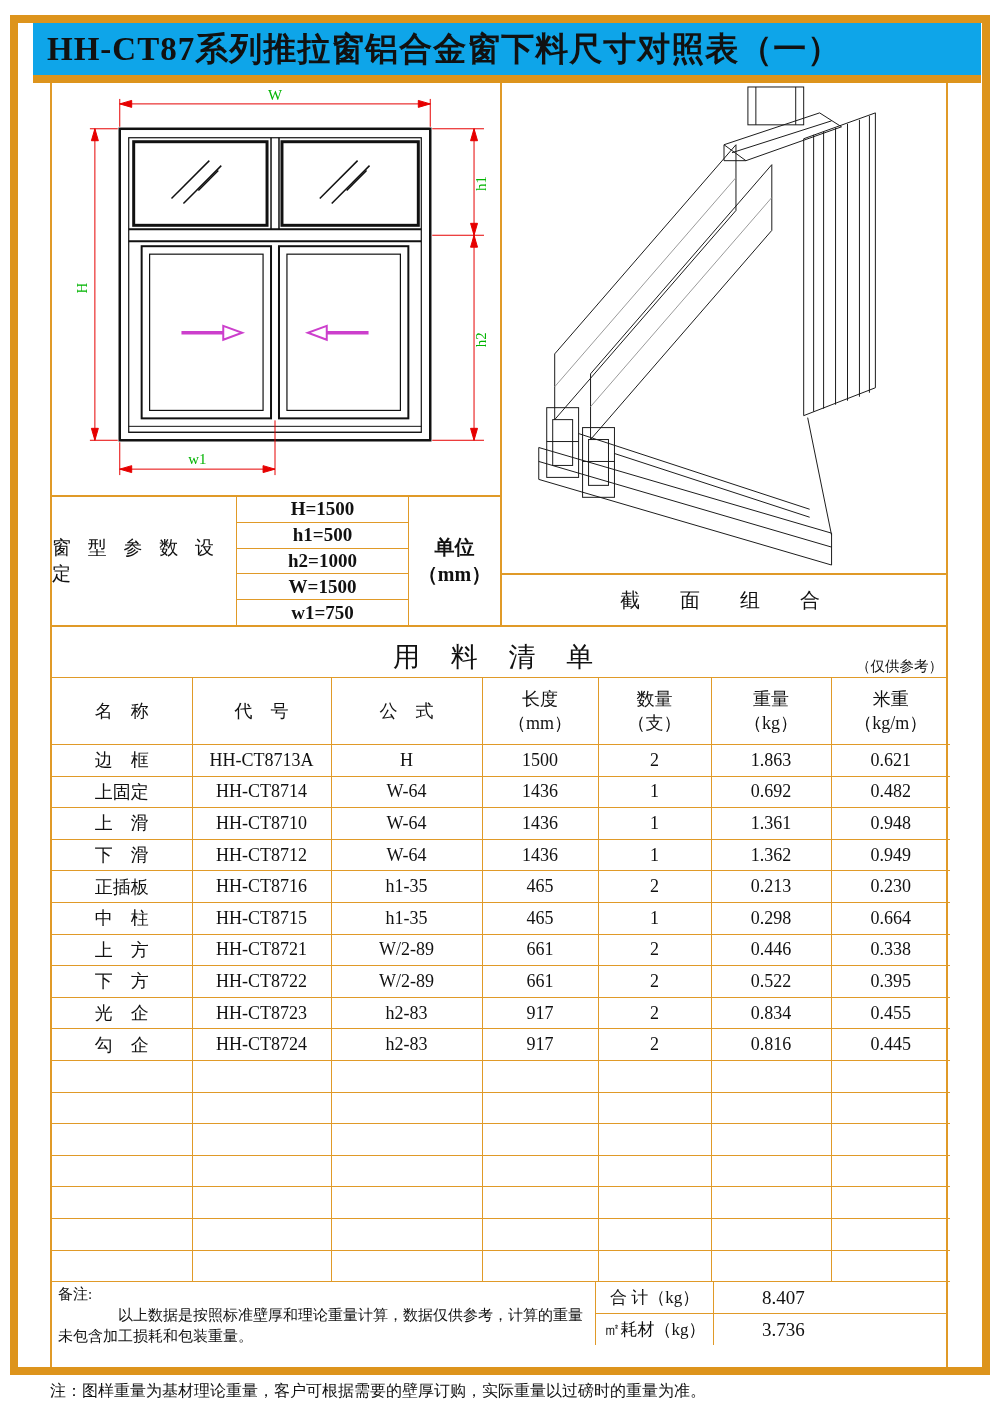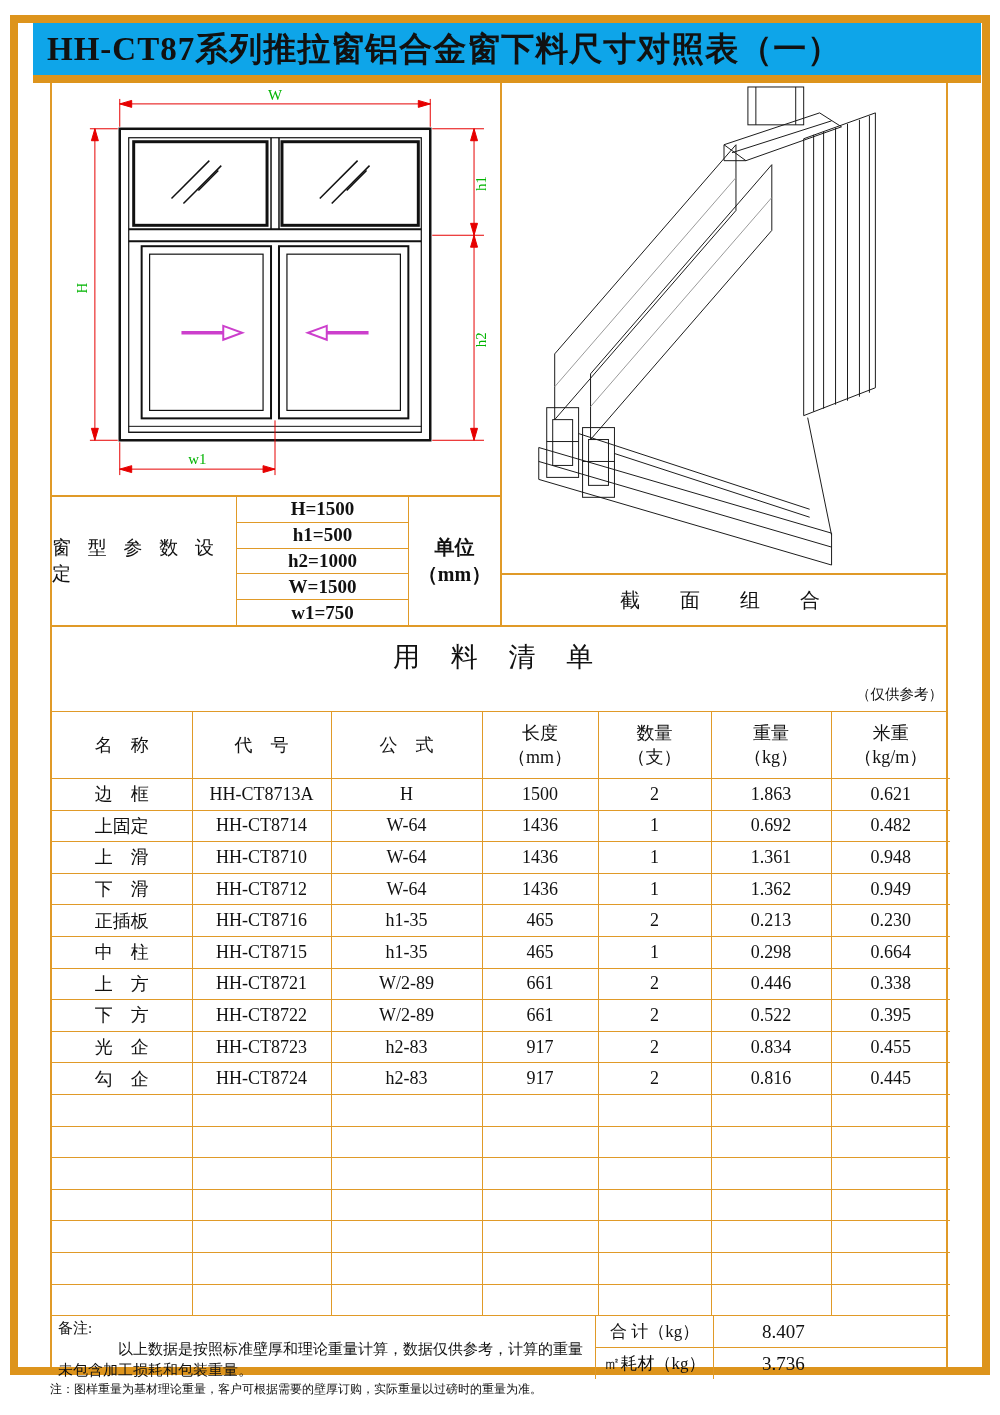--- a/index.html
+++ b/index.html
@@ -40,26 +40,26 @@
     font-size:19px;font-weight:600;border-bottom:1.5px solid #E09A28;
     font-family:"Liberation Serif","DejaVu Serif",serif;}
   .param-cell:last-child{border-bottom:none;}
   .param-unit{flex:1;display:flex;flex-direction:column;align-items:center;justify-content:center;
     font-size:20px;font-weight:600;line-height:1.35;}
   .xsection-area{height:490px;}
   .xsection-label{flex:1;box-sizing:border-box;border-top:2px solid #E09A28;
     display:flex;align-items:center;justify-content:center;font-size:20px;letter-spacing:10px;}
   
   .list-band{
-    position:relative;height:87px;box-sizing:border-box;
+    position:relative;height:53px;box-sizing:border-box;
     border-top:2px solid #E09A28;border-bottom:1.5px solid #E09A28;
     display:flex;align-items:flex-start;justify-content:center;
   }
   .list-band .lt{font-size:27px;letter-spacing:12px;margin-top:12px;}
-  .list-band .ref{position:absolute;right:3px;bottom:7px;font-size:14.5px;}
+  .list-band .ref{position:absolute;right:3px;bottom:1px;font-size:14.5px;}
   table.mat{width:898px;border-collapse:collapse;table-layout:fixed;}
   table.mat th,table.mat td{
     border:1.5px solid #E09A28;text-align:center;vertical-align:middle;
     font-weight:normal;padding:0;overflow:hidden;white-space:nowrap;
   }
   table.mat th{font-size:18px;line-height:1.35;}
   table.mat td{font-size:18px;}
   table.mat th:first-child,table.mat td:first-child{border-left:none;}
   table.mat th:last-child,table.mat td:last-child{border-right:none;}
   table.mat tr.hdr th{border-top:none;height:66px;}
@@ -69,21 +69,21 @@
   .footer{display:flex;height:63px;box-sizing:border-box;}
   .remark{width:544px;box-sizing:border-box;border-right:1.5px solid #E09A28;
     font-size:15px;line-height:1.4;padding:2px 6px 0 6px;}
   .remark .ind{text-indent:60px;}
   .totals{flex:1;display:flex;flex-direction:column;}
   .trow{flex:1;display:flex;box-sizing:border-box;}
   .trow.first{border-bottom:1.5px solid #E09A28;font-family:Liberation Serif, serif;}
   .tlabel{width:118px;box-sizing:border-box;border-right:1.5px solid #E09A28;
     display:flex;align-items:center;justify-content:center;font-size:17px;white-space:nowrap;}
   .tvalue{flex:1;display:flex;align-items:center;font-size:19px;padding-left:48px;}
-  .bottom-note{position:absolute;left:50px;top:1381px;font-size:12px;font-family:Liberation Mono, monospace;}
+  .bottom-note{position:absolute;left:50px;top:1381px;font-size:16px;font-family:Liberation Mono, monospace;}
 </style>
 </head>
 <body>
 
 <div class="page">
 
   <div class="frame"></div>
 
   <div class="title-band">
     <div class="t">HH-CT87系列推拉窗铝合金窗下料尺寸对照表（一）</div>

